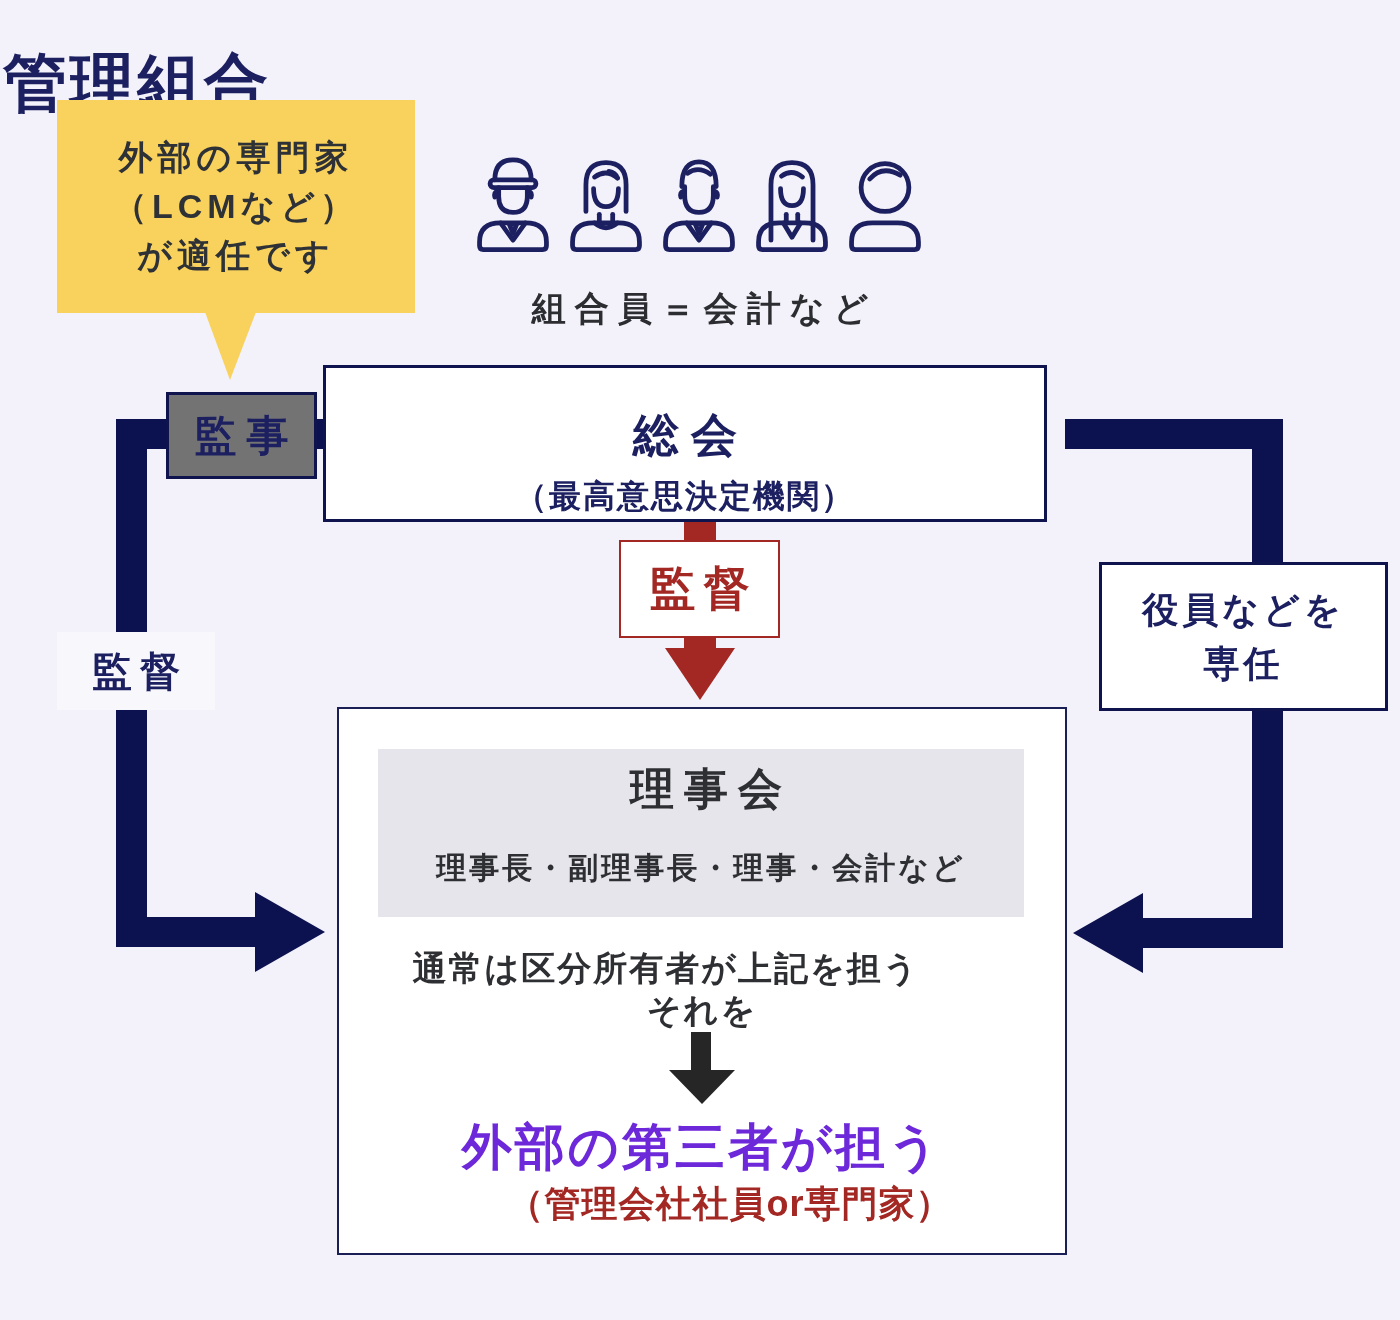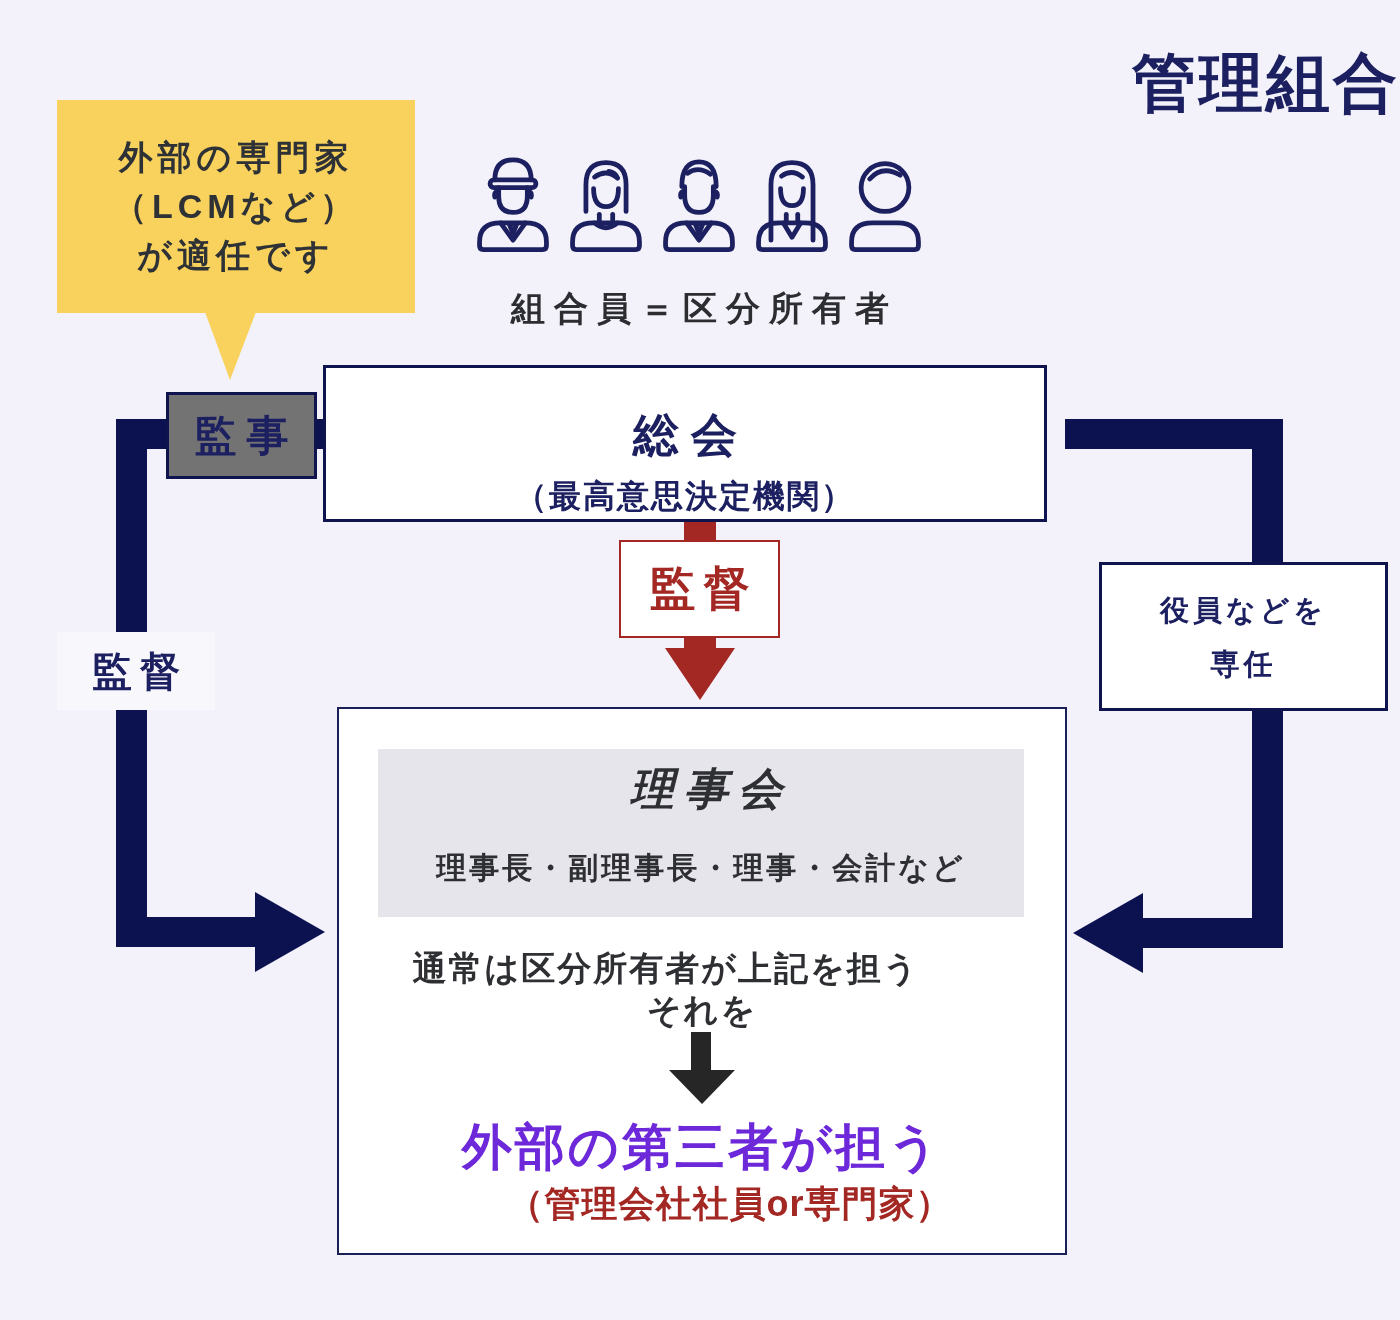--- a/index.html
+++ b/index.html
@@ -8,21 +8,21 @@
     position:relative;width:1400px;height:1320px;background:#F3F2FA;
     font-family:"Liberation Sans","DejaVu Sans",sans-serif;font-weight:bold;
     overflow:hidden;
   }
   .abs{position:absolute;}
   .navy-bar{position:absolute;background:#0C1150;z-index:1;}
   .tri{position:absolute;width:0;height:0;z-index:1;}
 
   
   .title{
-    left:0;right:0;top:40px;text-align:right;
+    left:0;right:0;top:40px;text-align:left;
     font-size:64px;letter-spacing:3px;padding-left:3px;color:#1C2060;z-index:2;
   }
   .members{left:470px;top:144px;display:flex;gap:7px;z-index:2;}
   .member-icon svg{width:86px;height:112px;display:block;}
   .member-icon path,.member-icon rect,.member-icon circle{
     fill:none;stroke:#1C2060;stroke-width:5;stroke-linecap:round;stroke-linejoin:round;
   }
   .caption{
     left:0;right:0;top:286px;text-align:center;
     font-size:34px;letter-spacing:9px;padding-left:9px;color:#2C2D31;z-index:2;
@@ -93,32 +93,32 @@
     left:57px;top:632px;width:150px;height:78px;background:#F8F8FC;z-index:2;
     display:flex;align-items:center;justify-content:center;
     font-size:40px;letter-spacing:8px;padding-left:8px;color:#1C2060;
   }
 
   
   .appoint-box{
     left:1099px;top:562px;width:289px;height:149px;background:#FFFFFF;
     border:3px solid #10144E;box-sizing:border-box;z-index:2;
     display:flex;flex-direction:column;align-items:center;justify-content:center;
-    font-size:29px;line-height:54px;letter-spacing:4px;color:#1C2060;text-align:center;
+    font-size:36px;line-height:54px;letter-spacing:4px;color:#1C2060;text-align:center;
   }
 
   
   .board-box{
     left:337px;top:707px;width:730px;height:548px;background:#FFFFFF;
     border:2px solid #1A1F55;box-sizing:border-box;z-index:2;
   }
   .board-panel{left:378px;top:749px;width:646px;height:168px;background:#E6E5EB;z-index:3;}
   .board-title{
     left:378px;top:760px;width:646px;text-align:center;z-index:4;
-    font-size:44px;letter-spacing:10px;padding-left:10px;color:#2E2F33;font-style:italic;
+    font-size:44px;letter-spacing:10px;padding-left:10px;color:#2E2F33;
   }
   .board-sub{
     left:378px;top:848px;width:646px;text-align:center;z-index:4;
     font-size:30px;letter-spacing:3px;color:#2E2F33;
   }
   .board-note1{
     left:337px;top:946px;width:658px;text-align:center;z-index:4;
     font-size:34px;letter-spacing:2px;color:#2E2F33;
   }
   .board-note2{
@@ -197,21 +197,21 @@
     </span>
     <span class="member-icon">
       <svg viewBox="0 0 90 112">
         <path d="M10 104 L10 100 Q10 80 32 80 L58 80 Q80 80 80 100 L80 104 Q80 108 76 108 L14 108 Q10 108 10 104 Z"></path>
         <circle cx="45" cy="43" r="25"></circle>
         <path d="M29 34 Q42 19 61 30"></path>
       </svg>
     </span>
   </div>
 
-  <div class="abs caption">組合員＝区分所有者</div>
+  <div class="abs caption">組合員＝会計など</div>
 
   <div class="abs callout">
     <span>外部の専門家</span>
     <span>（LCMなど）</span>
     <span>が適任です</span>
   </div>
   <div class="tri callout-tail"></div>
 
   <div class="navy-bar bar-left-stub"></div>
   <div class="navy-bar bar-left-vert"></div>

